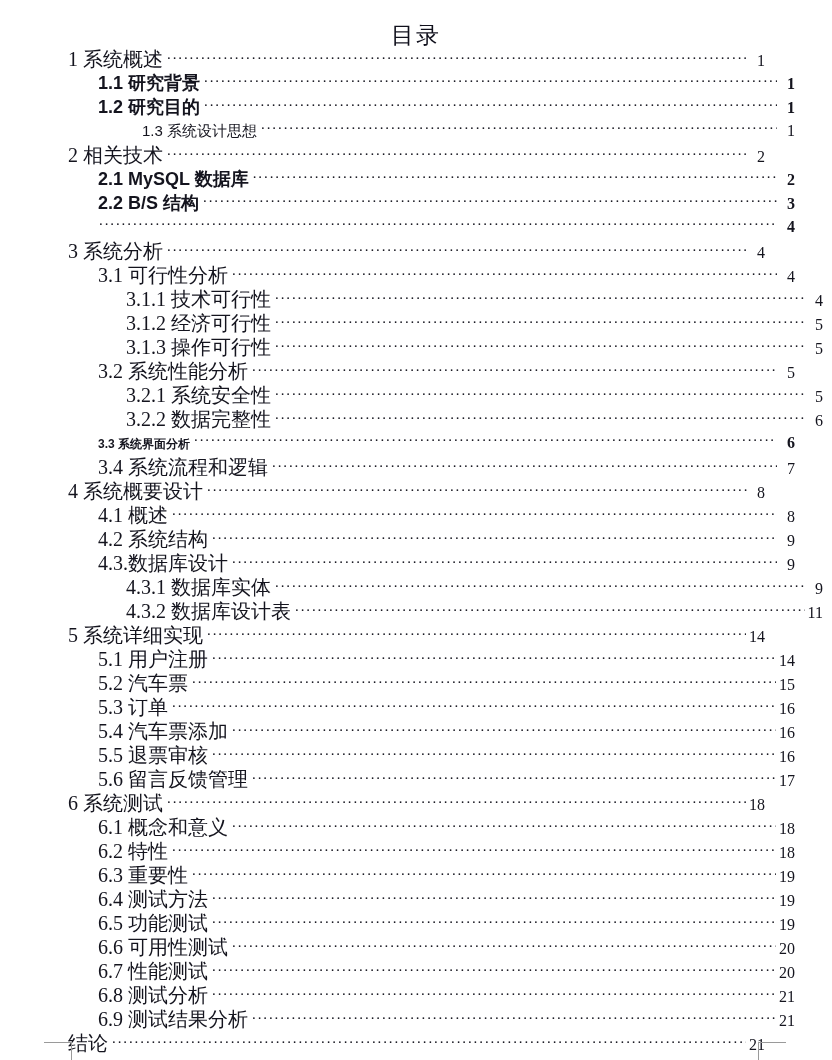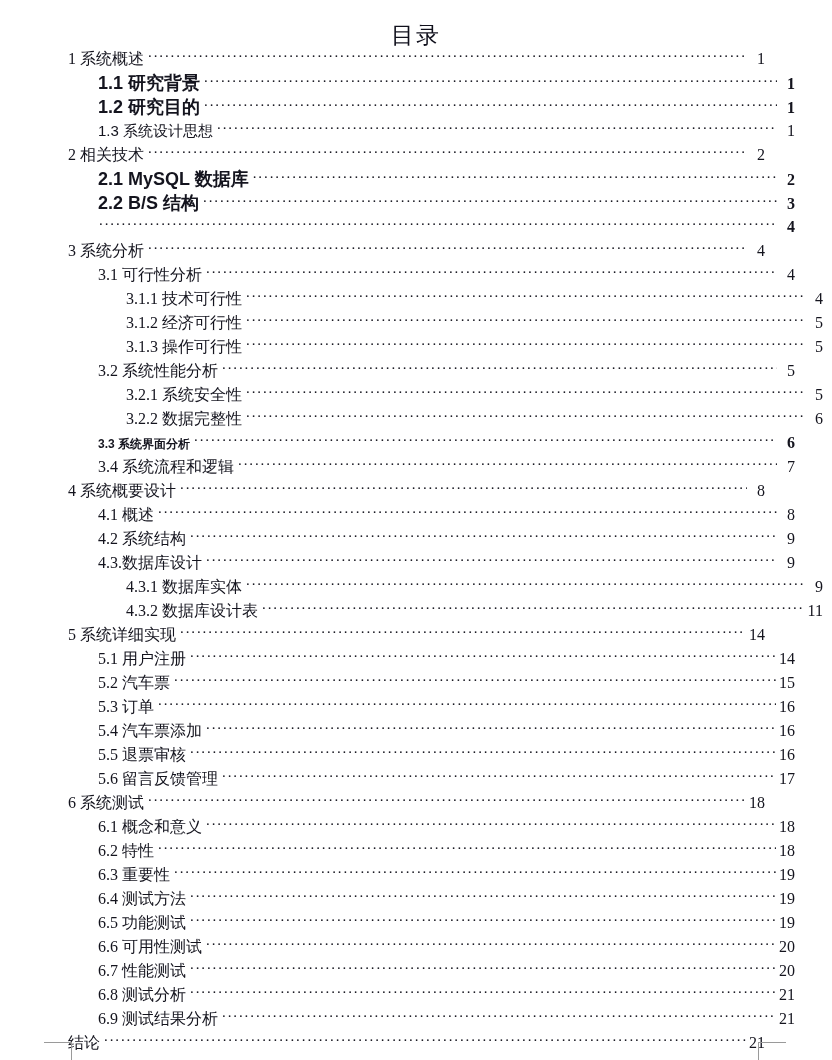--- a/index.html
+++ b/index.html
@@ -82,27 +82,28 @@
   }
 
   
   .lv1 { padding-left: 0px; }
   .lv2 { padding-left: 30px; }
   .lv3 { padding-left: 58px; }
 
   
   .f-serif {
     font-family: "Liberation Serif", "DejaVu Serif", serif;
-    font-size: 16px;
+    font-size: 20px;
     font-weight: 400;
   }
   .f-sans {
     font-family: "Liberation Sans", "DejaVu Sans", sans-serif;
     font-size: 15px;
     font-weight: 400;
+    margin-left: 44px;
   }
   .f-sans-bold {
     font-family: "Liberation Sans", "DejaVu Sans", sans-serif;
     font-size: 18px;
     font-weight: 700;
   }
   .f-serif-bold {
     font-family: Liberation Sans, sans-serif;
     font-size: 12px;
     font-weight: 700;

